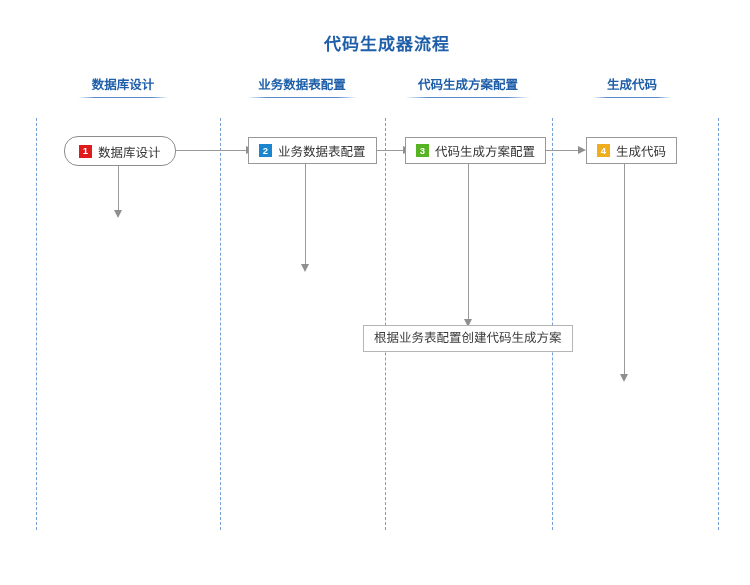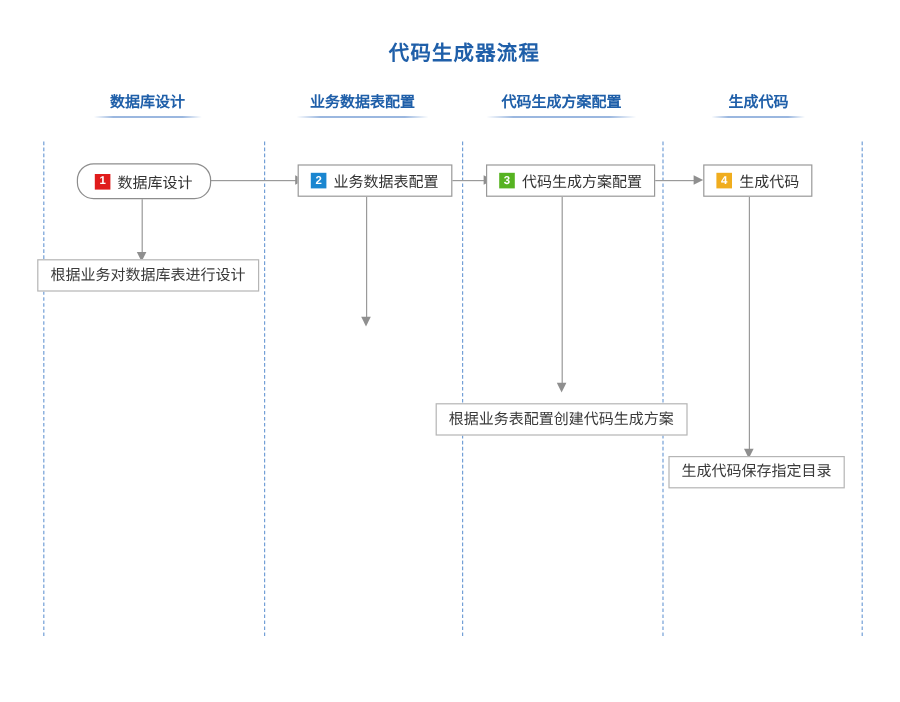--- a/index.html
+++ b/index.html
@@ -199,20 +199,18 @@
   <div class="node" style="left:405px; top:137px;">
     <span class="badge green">3</span>
     <span class="node-label">代码生成方案配置</span>
   </div>
 
   <div class="node" style="left:586px; top:137px;">
     <span class="badge amber">4</span>
     <span class="node-label">生成代码</span>
   </div>
 
-  <div class="note" style="left:31px; top:216px;">根据业务对数据库表进行设计</div>
-
-
-  <div class="note" style="left:363px; top:336px;">根据业务表配置创建代码生成方案</div>
-
-  <div class="note" style="left:557px; top:380px;">生成代码保存指定目录</div>
+
+
+  <div class="note" style="left:363px; top:325px;">根据业务表配置创建代码生成方案</div>
+
 
 </div>
 
 </body></html>

